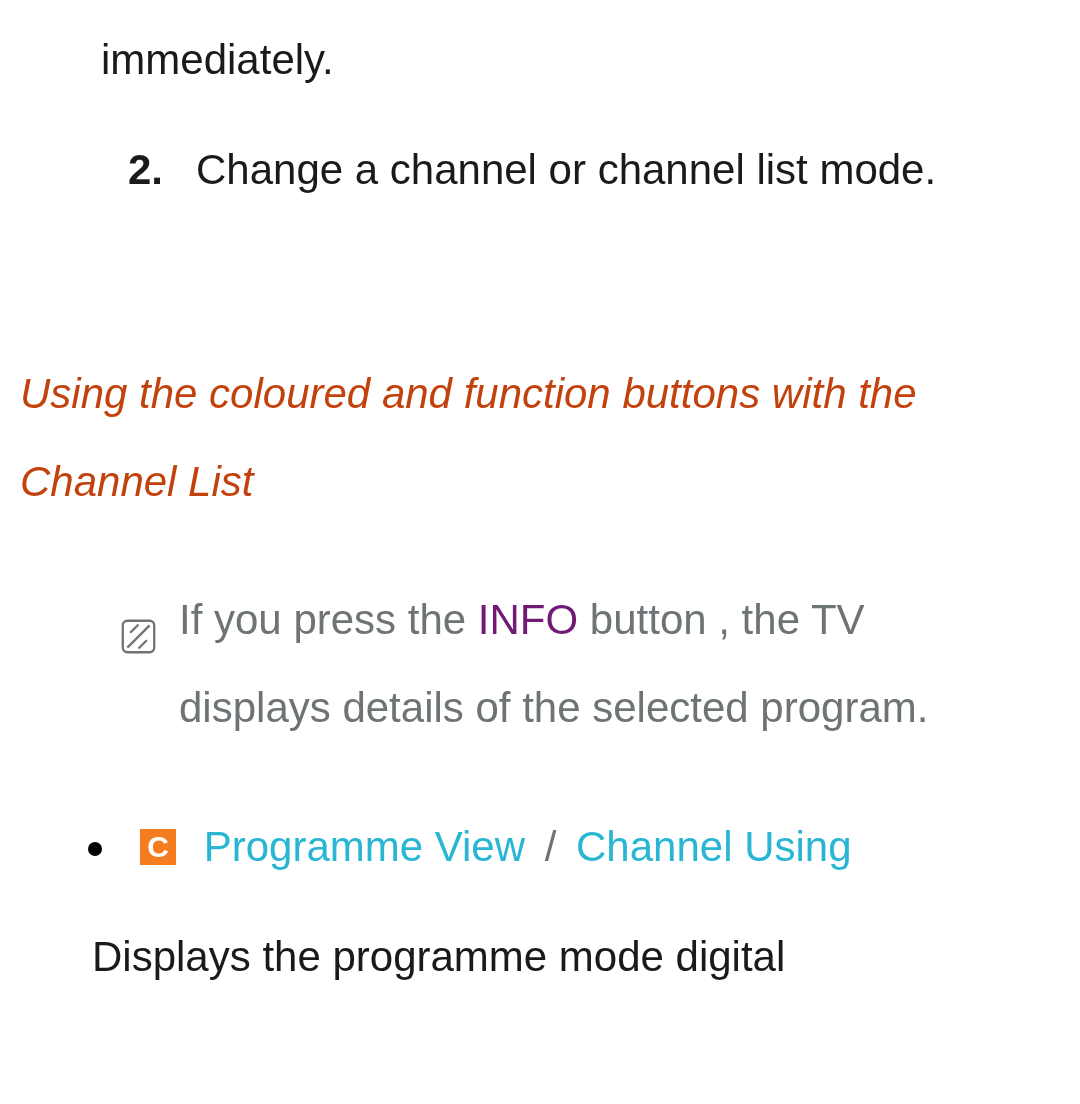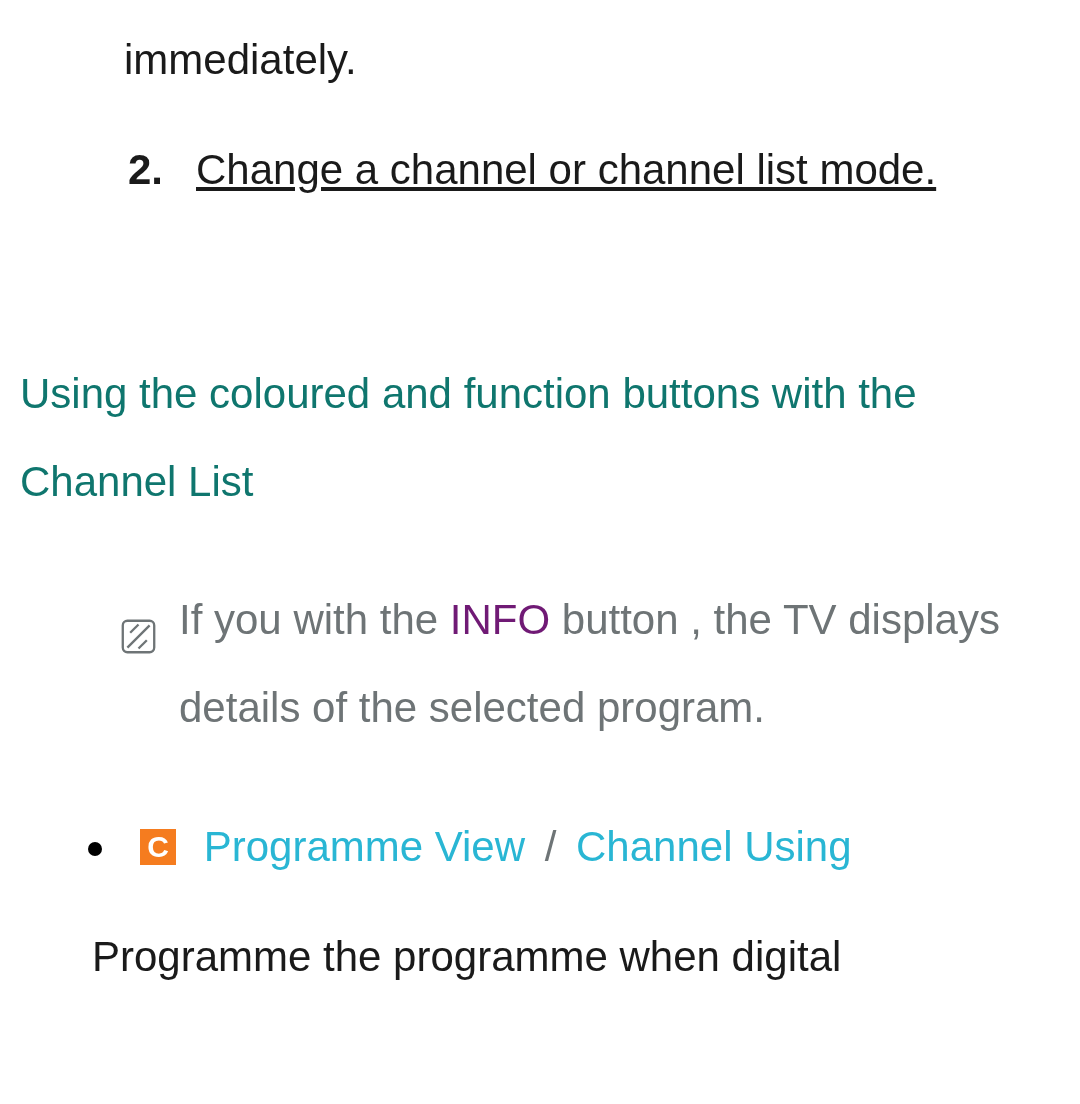--- a/index.html
+++ b/index.html
@@ -8,42 +8,42 @@
       height: 1104px;
       background: #ffffff;
       font-family: Arial, Helvetica, sans-serif;
       font-size: 42px;
       line-height: 1.9;
       color: #1a1a1a;
       padding: 20px 20px 0 20px;
       overflow: hidden;
     }
     .top-fragment {
-      margin-left: 104px;
+      margin-left: 81px;
       margin-bottom: 30px;
     }
     .numbered-item {
       display: flex;
       margin-left: 108px;
       margin-bottom: 140px;
     }
     .numbered-item .num {
       font-weight: 700;
       margin-right: 18px;
       min-width: 50px;
     }
     .numbered-item .text {
       flex: 1;
-      text-decoration: underline;
     }
     .section-title {
-      color: #0f766e;
+      color: #c2410c;
       line-height: 2.1;
       margin-bottom: 50px;
       padding-right: 60px;
+      font-style: italic;
     }
     .note-row {
       display: flex;
       align-items: flex-start;
       margin-left: 100px;
       color: #6e7476;
       margin-bottom: 55px;
     }
     .note-icon-wrap {
       width: 37px;
@@ -109,27 +109,27 @@
 <div class="note-row">
   <span class="note-icon-wrap">
     <svg viewBox="0 0 40 40" width="37" height="37">
       <rect x="3" y="3" width="34" height="34" rx="5" ry="5" fill="none" stroke="#6e7476" stroke-width="2.5"></rect>
       <line x1="8" y1="32" x2="32" y2="8" stroke="#6e7476" stroke-width="2.5"></line>
       <line x1="11" y1="16" x2="20" y2="7" stroke="#6e7476" stroke-width="2.5"></line>
       <line x1="20" y1="33" x2="29" y2="24" stroke="#6e7476" stroke-width="2.5"></line>
     </svg>
   </span>
   <span class="note-text">
-    <span>If you with the </span><span class="colored-info">INFO</span><span> button , the TV displays details of the selected program.</span>
+    <span>If you press the </span><span class="colored-info">INFO</span><span> button , the TV displays details of the selected program.</span>
   </span>
 </div>
 
 <div class="bullet-row">
   <span class="bullet-dot"></span>
   <span>
     <span class="c-badge">C</span>
     <span class="cyan">Programme View</span>
     <span class="slash">/</span>
     <span class="cyan">Channel Using</span>
   </span>
 </div>
 
-<div class="body-text">Programme the programme when digital</div>
+<div class="body-text">Displays the programme mode digital</div>
 
 </body></html>

